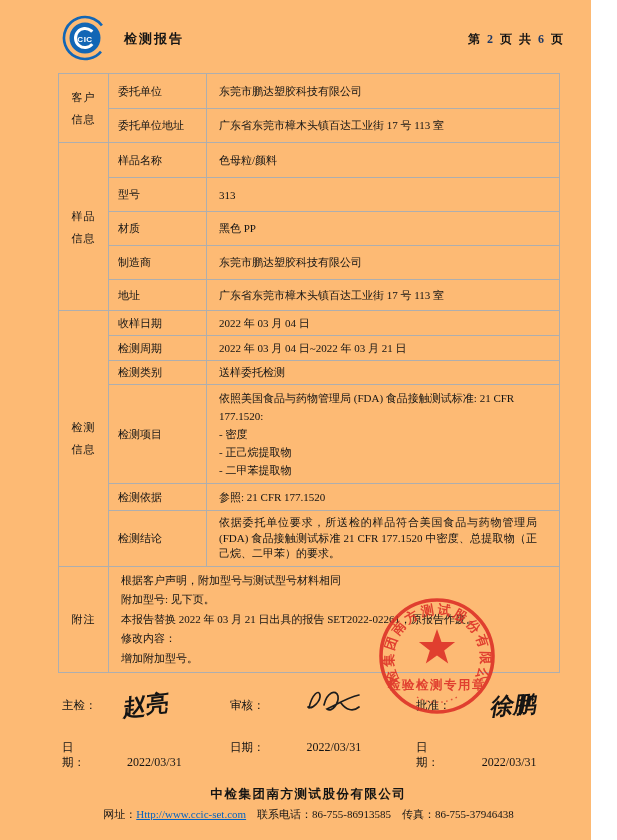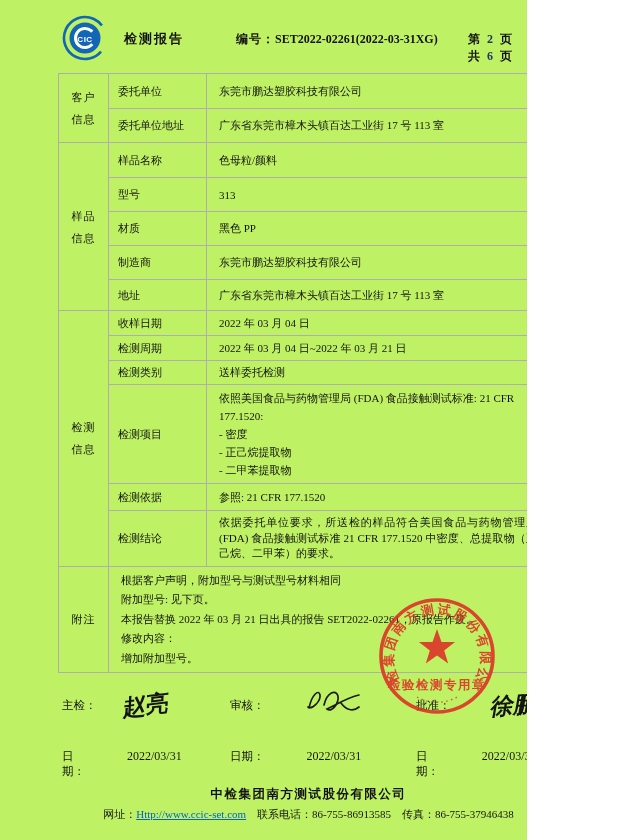--- a/index.html
+++ b/index.html
@@ -1,16 +1,16 @@
 <!DOCTYPE html>
 <html><head>
 <meta charset="utf-8">
 <style>
   html,body{margin:0;padding:0;background:#fff;}
-  .page{position:relative;width:527px;height:840px;background:#bef264;overflow:hidden;
+  .page{position:relative;width:591px;height:840px;background:#fdba74;overflow:hidden;
         font-family:"Liberation Serif","DejaVu Serif",serif;color:#141414;}
 
   
   .logo{position:absolute;left:61px;top:14px;}
   .hdr-title{position:absolute;left:124px;top:30px;font-size:13px;font-weight:bold;letter-spacing:2px;}
   .hdr-no{position:absolute;left:236px;top:31px;font-size:12px;font-weight:bold;}
   .hdr-no .lbl{letter-spacing:1px;}
   .hdr-page{position:absolute;left:468px;top:31px;font-size:12px;font-weight:bold;letter-spacing:2px;}
   .hdr-page .num{color:#1f3864;}
 
@@ -28,21 +28,21 @@
 
   
   .sig-area{position:absolute;left:58px;top:688px;width:503px;height:80px;font-size:11.5px;z-index:2;}
   .sig-col{position:absolute;top:0;}
   .sig-col.c1{left:4px;}  .sig-col.c2{left:172px;} .sig-col.c3{left:358px;}
   .sig-row{display:flex;align-items:center;height:34px;}
   .sig-name{display:inline-block;font-size:23px;font-weight:600;margin-left:26px;
             transform:rotate(-7deg) skewX(-10deg);white-space:nowrap;}
   .sig-name.approve{margin-left:40px;transform:rotate(-4deg) skewX(-14deg);}
   .sig-scribble{margin-left:34px;margin-top:-6px;}
-  .date-row{position:absolute;top:52px;display:flex;align-items:flex-start;margin-top:9px;}
+  .date-row{position:absolute;top:52px;display:flex;align-items:flex-end;}
   .date-val{font-size:12px;margin-left:42px;}
 
   
   .stamp{position:absolute;left:365px;top:586px;z-index:5;pointer-events:none;}
 
   
   .footer{position:absolute;left:0;width:617px;top:786px;text-align:center;}
   .f-company{font-size:12.5px;font-weight:bold;letter-spacing:1.5px;}
   .f-line{font-size:11px;margin-top:4px;}
   .f-link{color:#0563c1;text-decoration:underline;}
@@ -54,21 +54,20 @@
 
   <svg class="logo" width="48" height="48" viewBox="0 0 48 48">
     <circle cx="24" cy="24" r="21" fill="none" stroke="#1266b5" stroke-width="2.6" stroke-dasharray="76 28" transform="rotate(115 24 24)"></circle>
     <circle cx="24" cy="24" r="15.5" fill="#1266b5"></circle>
     <circle cx="24" cy="24" r="9.5" fill="none" stroke="#ffffff" stroke-width="3" stroke-dasharray="46 14" transform="rotate(40 24 24)"></circle>
     <text x="24" y="27.5" text-anchor="middle" font-size="8" font-weight="bold" fill="#ffffff" font-family="Liberation Sans, sans-serif" letter-spacing="0.5">CIC</text>
   </svg>
 
   <div class="hdr-title">检测报告</div>
 
-  <div class="hdr-no"><span class="lbl">编号：</span><span>SET2022-02261(2022-03-31XG)</span></div>
 
   <div class="hdr-page"><span>第 </span><span class="num">2</span><span> 页 共 </span><span class="num">6</span><span> 页</span></div>
 
   <table class="report">
     <colgroup>
         <col style="width:50px">
         <col style="width:98px">
         <col style="width:353px">
       </colgroup>
 

